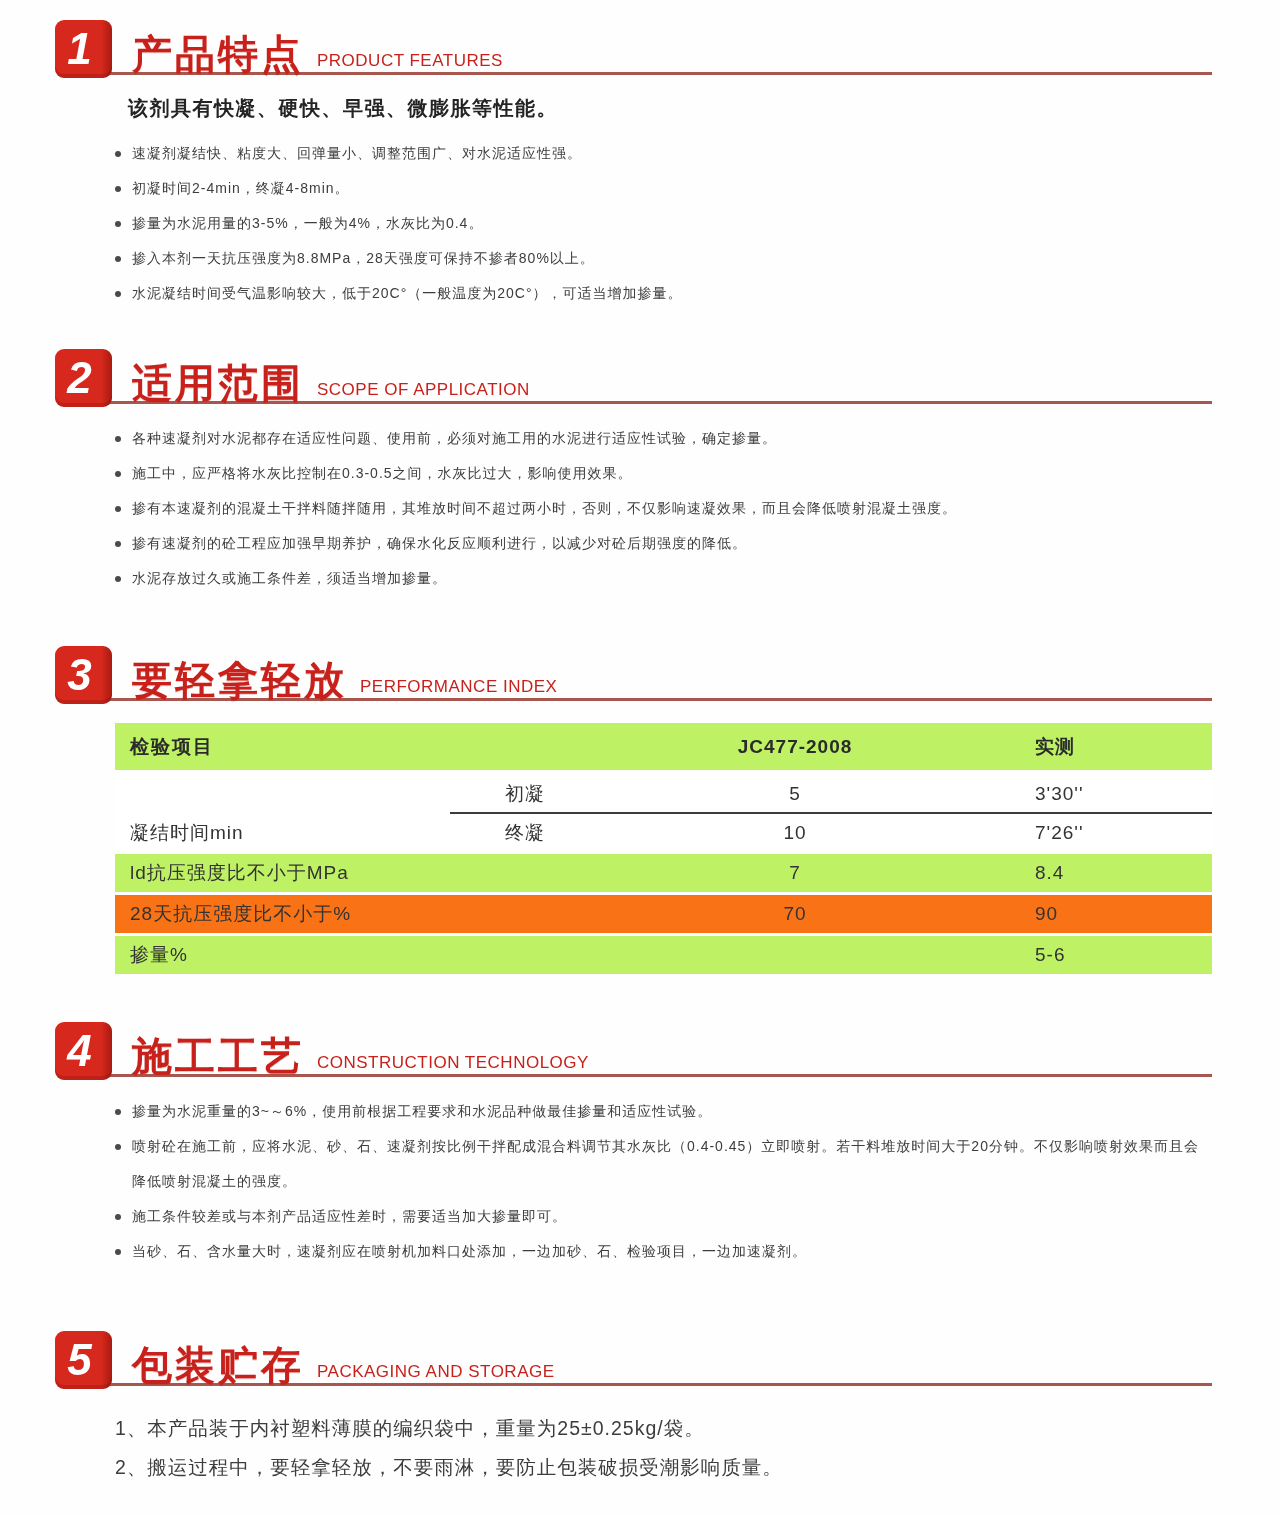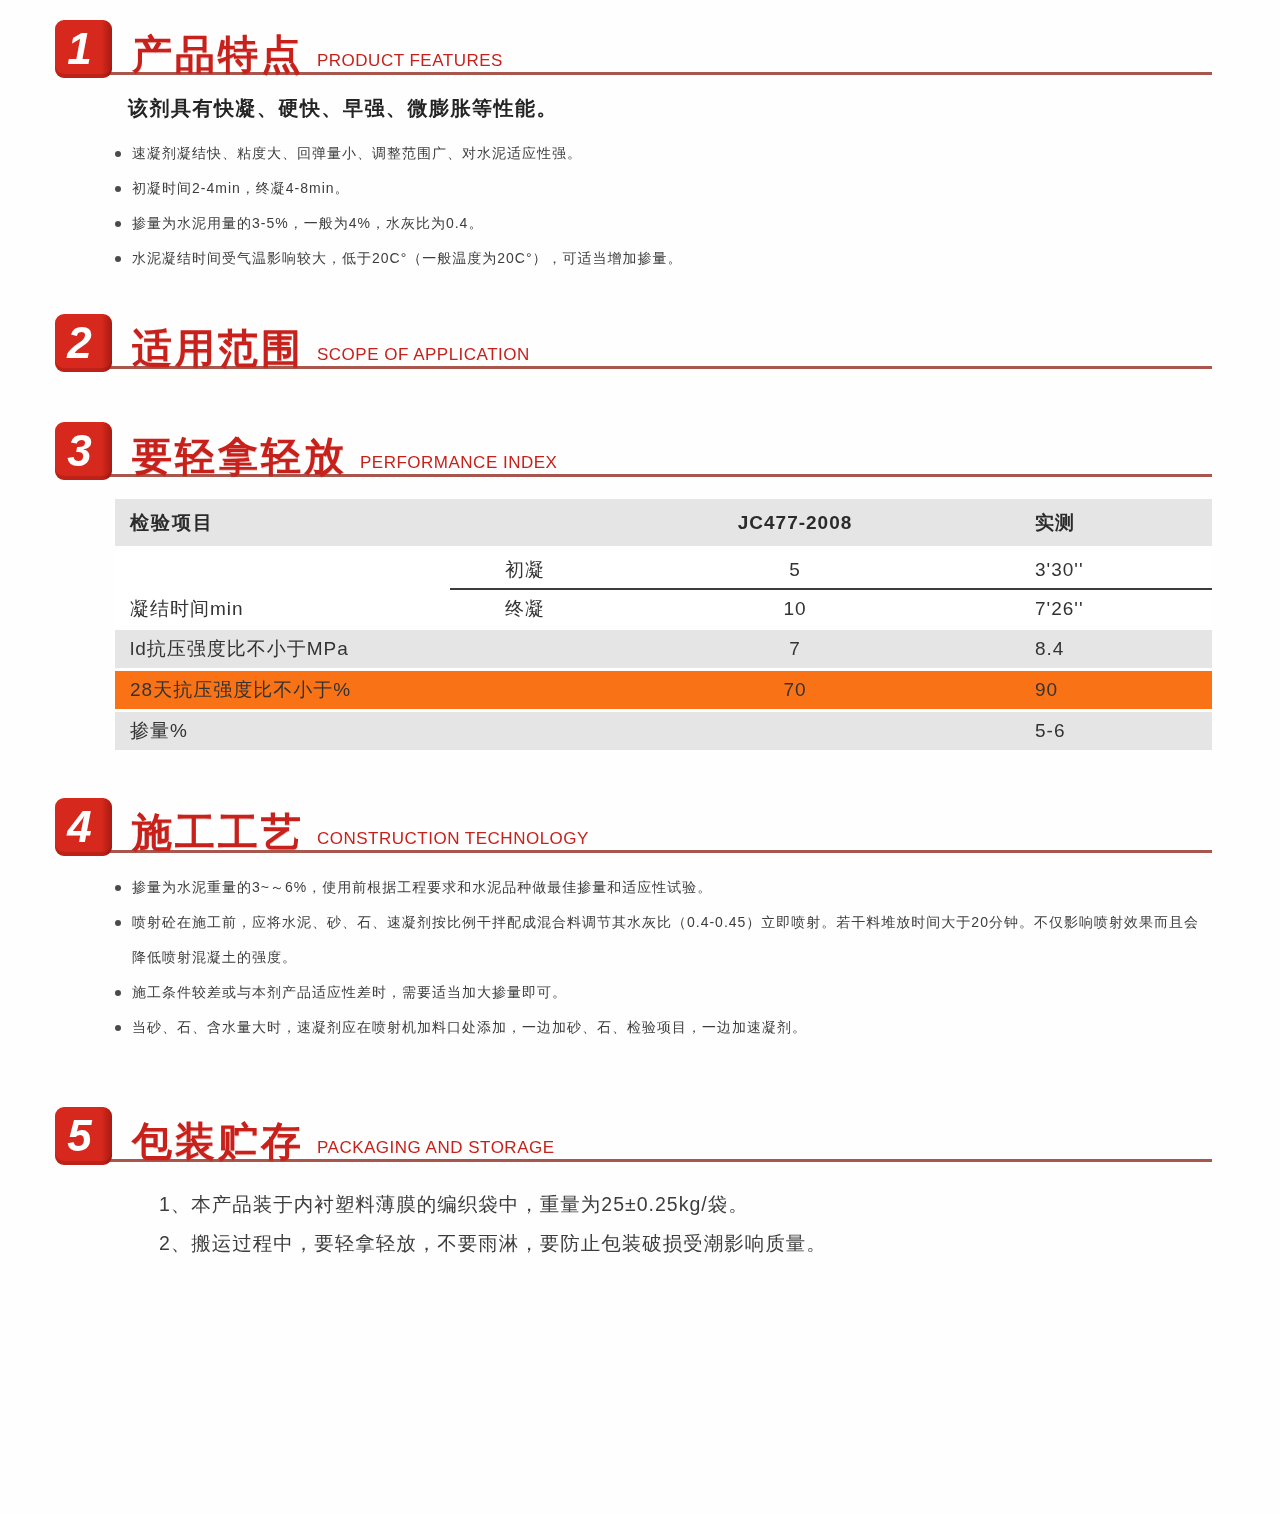--- a/index.html
+++ b/index.html
@@ -78,38 +78,37 @@
     width:6px; height:6px;
     border-radius:50%;
     background:#4a4a4a;
   }
   .plist { margin:20px 0 0 60px; }
   .plist p {
     font-size:19.5px;
     line-height:39px;
     color:#3d3d3d;
     letter-spacing:1px;
-    margin-left:44px;
   }
   
   .sec2 { margin-top:36px; }
   .sec3 { margin-top:48px; }
   .sec4 { margin-top:46px; }
   .sec5 { margin-top:60px; }
   
   .ptable { margin:19px 0 0 60px; width:1097px; font-size:19px; color:#333; letter-spacing:1px; }
   .trow {
     display:grid;
     grid-template-columns:335px 175px 340px 1fr;
     align-items:center;
     min-height:38px;
     margin-bottom:3px;
     background:#f97316;
   }
-  .trow.grey { background:#e5e5e5; }
+  .trow.grey { background:#bef264; }
   .thead { min-height:47px; font-weight:bold; color:#2b2b2b; margin-bottom:5px; }
   .c-item { grid-column:1 / 3; padding-left:15px; }
   .c-std  { grid-column:3; text-align:center; }
   .c-meas { grid-column:4; padding-left:70px; }
   .thead .c-item { letter-spacing:2px; }
   .setting {
     display:grid;
     grid-template-columns:335px 1fr;
     align-items:center;
     margin-bottom:3px;
@@ -139,33 +138,41 @@
         <span>1</span>
       </div>
       <h2 class="sec-title">产品特点</h2>
       <span class="sec-sub">PRODUCT FEATURES</span>
     </header>
     <p class="intro">该剂具有快凝、硬快、早强、微膨胀等性能。</p>
     <ul class="bullets">
       <li>速凝剂凝结快、粘度大、回弹量小、调整范围广、对水泥适应性强。</li>
       <li>初凝时间2-4min，终凝4-8min。</li>
       <li>掺量为水泥用量的3-5%，一般为4%，水灰比为0.4。</li>
+      <li>掺入本剂一天抗压强度为8.8MPa，28天强度可保持不掺者80%以上。</li>
       <li>水泥凝结时间受气温影响较大，低于20C°（一般温度为20C°），可适当增加掺量。</li>
     </ul>
   </section>
 
   <section class="sec sec2">
     <header class="sec-head">
       <div class="rule"></div>
       <div class="badge">
         <span>2</span>
       </div>
       <h2 class="sec-title">适用范围</h2>
       <span class="sec-sub">SCOPE OF APPLICATION</span>
     </header>
+    <ul class="bullets">
+      <li>各种速凝剂对水泥都存在适应性问题、使用前，必须对施工用的水泥进行适应性试验，确定掺量。</li>
+      <li>施工中，应严格将水灰比控制在0.3-0.5之间，水灰比过大，影响使用效果。</li>
+      <li>掺有本速凝剂的混凝土干拌料随拌随用，其堆放时间不超过两小时，否则，不仅影响速凝效果，而且会降低喷射混凝土强度。</li>
+      <li>掺有速凝剂的砼工程应加强早期养护，确保水化反应顺利进行，以减少对砼后期强度的降低。</li>
+      <li>水泥存放过久或施工条件差，须适当增加掺量。</li>
+    </ul>
   </section>
 
   <section class="sec sec3">
     <header class="sec-head">
       <div class="rule"></div>
       <div class="badge">
         <span>3</span>
       </div>
       <h2 class="sec-title">要轻拿轻放</h2>
       <span class="sec-sub">PERFORMANCE INDEX</span>

